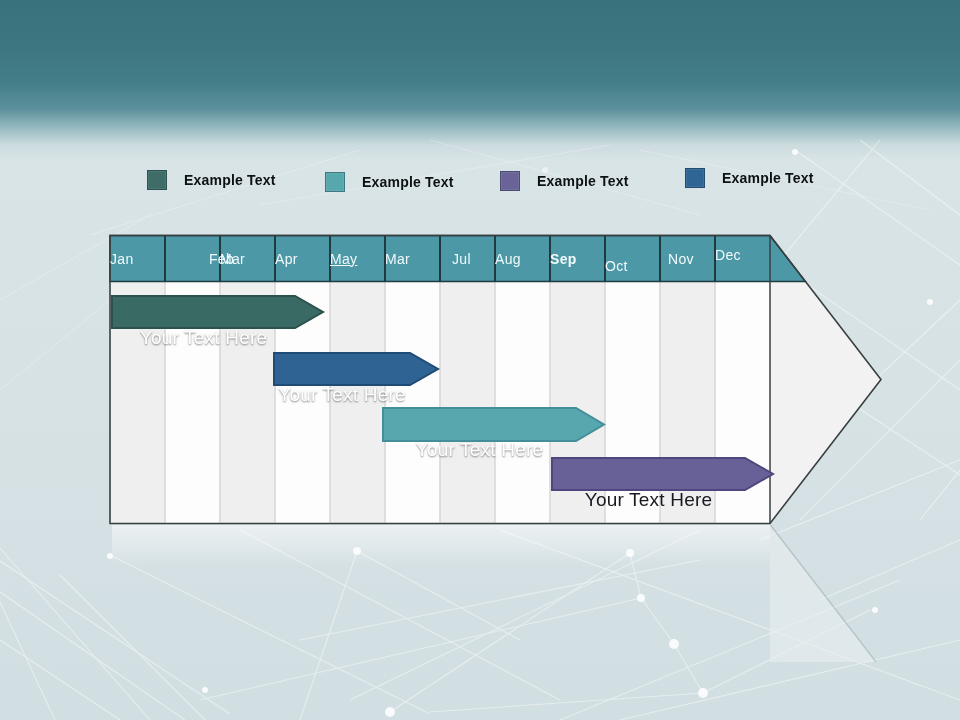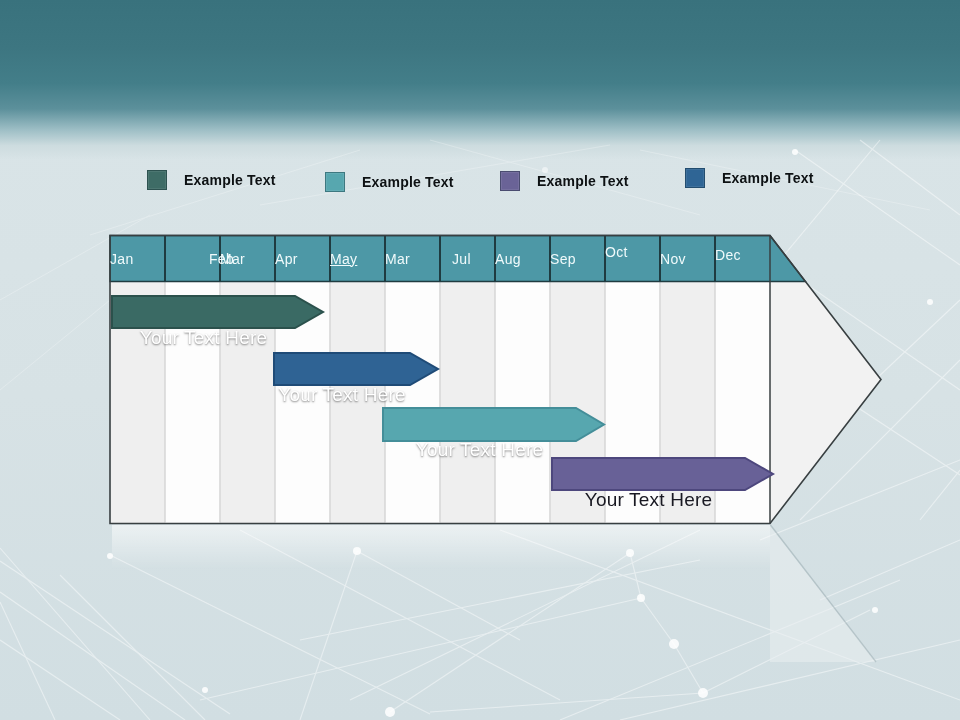--- a/index.html
+++ b/index.html
@@ -166,23 +166,23 @@
   </svg>
 
   <div class="mcell" style="left: 110px; top: 235.5px; width: 55px;">Jan</div>
   <div class="mcell" style="left: 165px; top: 235.5px; width: 66px; padding-left: 44px;">Feb</div>
   <div class="mcell" style="left: 220px; top: 235.5px; width: 55px;">Mar</div>
   <div class="mcell" style="left: 275px; top: 235.5px; width: 32px;">Apr</div>
   <div class="mcell" style="left: 330px; top: 235.5px; width: 55px; text-decoration: underline;">May</div>
   <div class="mcell" style="left: 385px; top: 235.5px; width: 55px;">Mar</div>
   <div class="mcell" style="left: 440px; top: 235.5px; width: 55px; padding-left: 12px;">Jul</div>
   <div class="mcell" style="left: 495px; top: 235.5px; width: 39px;">Aug</div>
-  <div class="mcell" style="left: 550px; top: 235.5px; width: 55px;">Sep</div>
-  <div class="mcell" style="left: 605px; top: 229px; width: 32px;">Oct</div>
-  <div class="mcell" style="left: 660px; top: 235.5px; width: 55px;">Nov</div>
+  <div class="mcell" style="left: 550px; top: 235.5px; width: 55px; font-weight: bold;">Sep</div>
+  <div class="mcell" style="left: 605px; top: 243px; width: 32px;">Oct</div>
+  <div class="mcell" style="left: 660px; top: 235.5px; width: 55px; padding-left: 8px;">Nov</div>
   <div class="mcell" style="left: 715px; top: 232px; width: 65px;">Dec</div>
 
   <div class="bar-label" style="left: 112px; top: 296px; width: 183px; height: 32px; line-height: 33px; color: rgb(255, 255, 255); text-shadow: rgba(0, 0, 0, 0.5) 0px 1px 2px;">Your Text Here</div>
   <div class="bar-label" style="left: 274px; top: 353px; width: 136px; height: 32px; line-height: 33px; color: rgb(255, 255, 255); text-shadow: rgba(0, 0, 0, 0.5) 0px 1px 2px;">Your Text Here</div>
   <div class="bar-label" style="left: 383px; top: 408px; width: 193px; height: 33px; line-height: 34px; color: rgb(255, 255, 255); text-shadow: rgba(0, 0, 0, 0.5) 0px 1px 2px;">Your Text Here</div>
   <div class="bar-label" style="left: 552px; top: 458px; width: 193px; height: 32px; line-height: 33px; color: rgb(25, 25, 34); text-shadow: none;">Your Text Here</div>
 
 
   <div class="legend-item" id="leg0" style="left: 108px; top: 170px;">
     <span class="sq" style="background-color: rgb(62, 108, 102);"></span>

